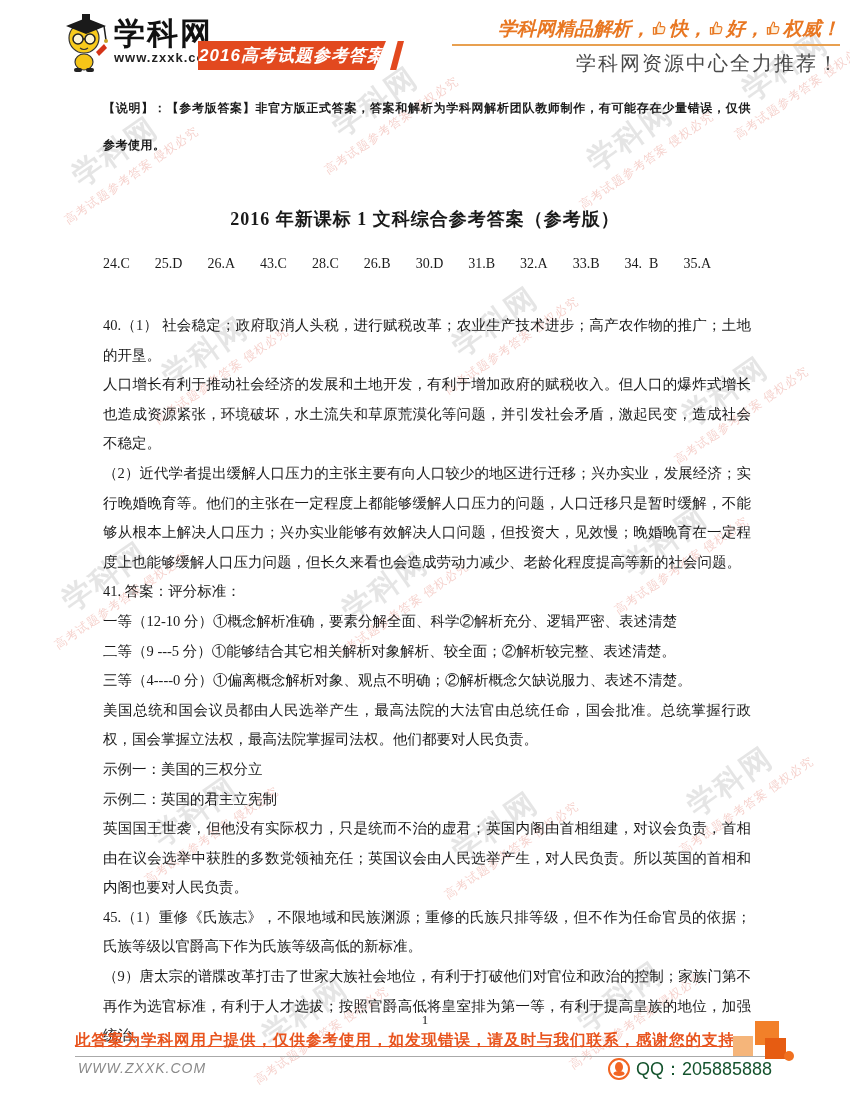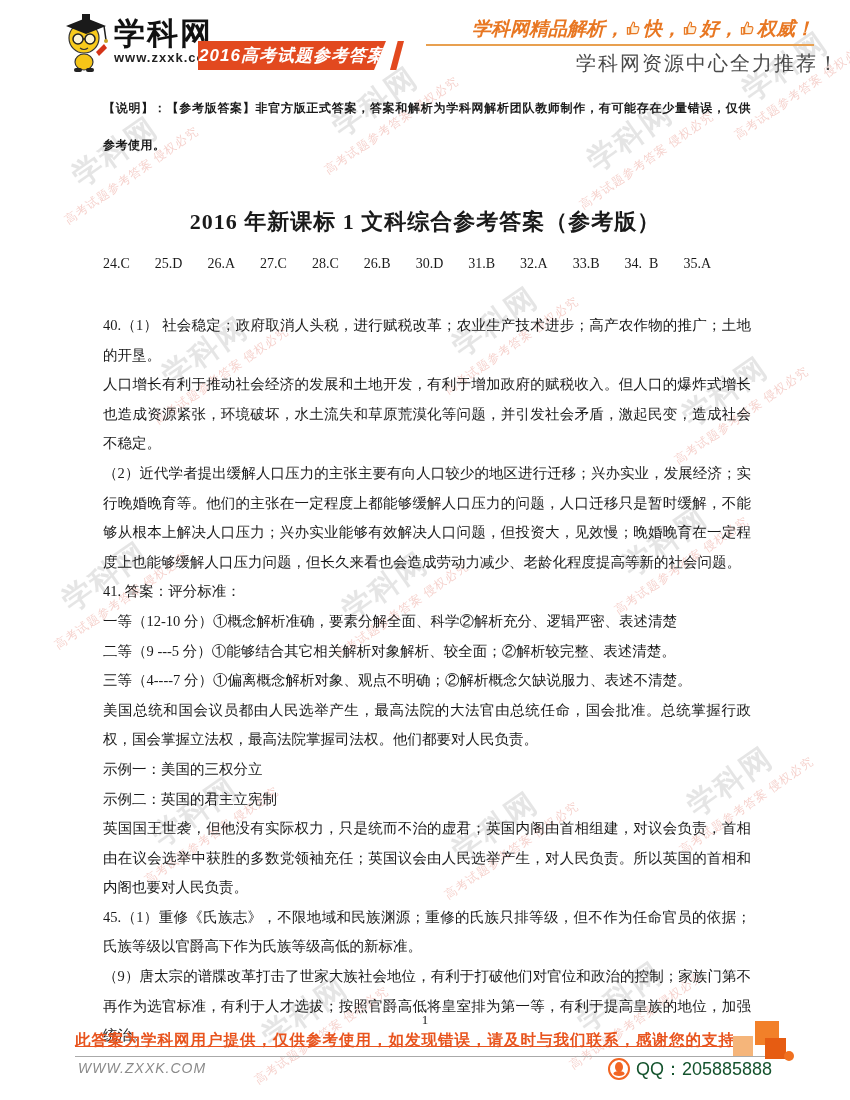--- a/index.html
+++ b/index.html
@@ -57,21 +57,21 @@
     display:flex; align-items:center; justify-content:center;
     letter-spacing:1px;
     clip-path:polygon(0 0, 100% 0, calc(100% - 12px) 100%, 0 100%);
   }
   .banner-tip {
     position:absolute; left:390px; top:41px; width:14px; height:29px;
     background:#e2491f;
     clip-path:polygon(55% 0, 100% 0, 45% 100%, 0 100%);
   }
   .slogan-wrap {
-    position:absolute; left:426px; top:14px; width:388px; height:32px;
+    position:absolute; left:452px; top:14px; width:388px; height:32px;
     border-bottom:2px solid #e8a050;
     display:flex; align-items:center; justify-content:flex-end;
     color:#e87722;
     font-weight:bold; font-style:italic; font-size:19px;
     white-space:nowrap;
   }
   .slog-part { display:inline-flex; align-items:center; }
   .thumb-icon { width:15px; height:15px; margin:0 2px 2px 2px; }
   .recommendation {
     position:absolute; left:452px; top:50px; width:388px;
@@ -81,21 +81,21 @@
   
   .notice {
     position:absolute; left:103px; top:90px; width:648px;
     font-size:12px; font-weight:bold; line-height:37px;
     text-align:justify; letter-spacing:.5px;
   }
 
   
   .doc-title {
     position:absolute; left:0; top:207px; width:850px;
-    text-align:center; font-size:22px; font-weight:bold; letter-spacing:1px;
+    text-align:center; font-size:18px; font-weight:bold; letter-spacing:1px;
   }
   .answers {
     position:absolute; left:103px; top:256px; width:648px;
     display:flex; gap:25px; font-size:14px;
   }
   .ans { white-space:pre; }
 
   
   .body-text {
     position:absolute; left:103px; top:311px; width:648px;
@@ -248,39 +248,39 @@
   <div class="recommendation">学科网资源中心全力推荐！</div>
 
   <div class="notice">【说明】：【参考版答案】非官方版正式答案，答案和解析为学科网解析团队教师制作，有可能存在少量错误，仅供参考使用。</div>
 
   <div class="doc-title">2016 年新课标 1 文科综合参考答案（参考版）</div>
 
   <div class="answers">
       <span class="ans">24.C</span>
       <span class="ans">25.D</span>
       <span class="ans">26.A</span>
-      <span class="ans">27.C</span>
+      <span class="ans">43.C</span>
       <span class="ans">28.C</span>
       <span class="ans">26.B</span>
       <span class="ans">30.D</span>
       <span class="ans">31.B</span>
       <span class="ans">32.A</span>
       <span class="ans">33.B</span>
       <span class="ans">34.  B</span>
       <span class="ans">35.A</span>
     </div>
 
   <div class="body-text">
       <p class="body-par">40.（1）  社会稳定；政府取消人头税，进行赋税改革；农业生产技术进步；高产农作物的推广；土地的开垦。</p>
       <p class="body-par">人口增长有利于推动社会经济的发展和土地开发，有利于增加政府的赋税收入。但人口的爆炸式增长也造成资源紧张，环境破坏，水土流失和草原荒漠化等问题，并引发社会矛盾，激起民变，造成社会不稳定。</p>
       <p class="body-par">（2）近代学者提出缓解人口压力的主张主要有向人口较少的地区进行迁移；兴办实业，发展经济；实行晚婚晚育等。他们的主张在一定程度上都能够缓解人口压力的问题，人口迁移只是暂时缓解，不能够从根本上解决人口压力；兴办实业能够有效解决人口问题，但投资大，见效慢；晚婚晚育在一定程度上也能够缓解人口压力问题，但长久来看也会造成劳动力减少、老龄化程度提高等新的社会问题。</p>
       <p class="body-par">41. 答案：评分标准：</p>
       <p class="body-par">一等（12-10 分）①概念解析准确，要素分解全面、科学②解析充分、逻辑严密、表述清楚</p>
       <p class="body-par">二等（9 ---5 分）①能够结合其它相关解析对象解析、较全面；②解析较完整、表述清楚。</p>
-      <p class="body-par">三等（4----7 分）①偏离概念解析对象、观点不明确；②解析概念欠缺说服力、表述不清楚。</p>
+      <p class="body-par">三等（4----0 分）①偏离概念解析对象、观点不明确；②解析概念欠缺说服力、表述不清楚。</p>
       <p class="body-par">美国总统和国会议员都由人民选举产生，最高法院的大法官由总统任命，国会批准。总统掌握行政权，国会掌握立法权，最高法院掌握司法权。他们都要对人民负责。</p>
       <p class="body-par">示例一：美国的三权分立</p>
       <p class="body-par">示例二：英国的君主立宪制</p>
       <p class="body-par">英国国王世袭，但他没有实际权力，只是统而不治的虚君；英国内阁由首相组建，对议会负责，首相由在议会选举中获胜的多数党领袖充任；英国议会由人民选举产生，对人民负责。所以英国的首相和内阁也要对人民负责。</p>
       <p class="body-par">45.（1）重修《氏族志》，不限地域和民族渊源；重修的氏族只排等级，但不作为任命官员的依据；氏族等级以官爵高下作为氏族等级高低的新标准。</p>
       <p class="body-par">（9）唐太宗的谱牒改革打击了世家大族社会地位，有利于打破他们对官位和政治的控制；家族门第不再作为选官标准，有利于人才选拔；按照官爵高低将皇室排为第一等，有利于提高皇族的地位，加强统治。</p>
     </div>
 
   <div class="page-number">1</div>
   <div class="footer-disclaimer">此答案为学科网用户提供，仅供参考使用，如发现错误，请及时与我们联系，感谢您的支持</div>

